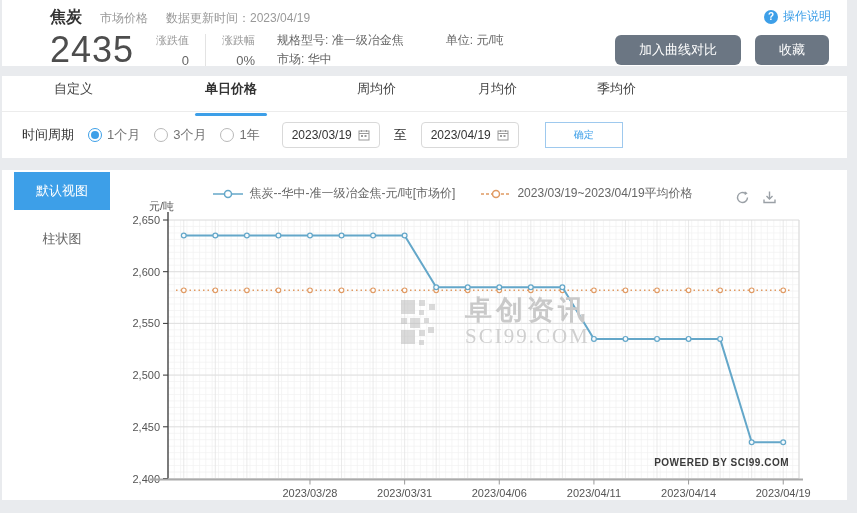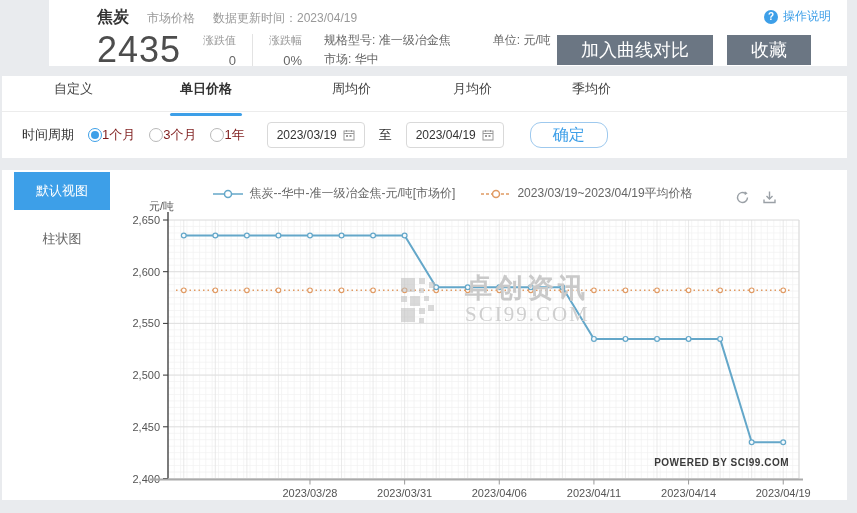--- a/index.html
+++ b/index.html
@@ -2,79 +2,79 @@
 <html><head>
 <meta charset="utf-8">
 <style>
   * { margin:0; padding:0; box-sizing:border-box; }
   html,body { width:857px; height:513px; overflow:hidden; }
   body { background:#e9ebee; font-family:"Liberation Sans","DejaVu Sans",sans-serif; color:#333; }
   .page { width:845px; height:500px; margin-left:2px; display:flex; flex-direction:column; }
   .card { background:#fff; }
 
   
-  .header { height:66px; padding:7px 30px 0 48px; position:relative;margin-left:47px; }
+  .header { height:66px; padding:7px 12px 0 48px; position:relative; }
   .hrow1 { display:flex; align-items:baseline; }
   .product { font-size:16px; font-weight:bold; color:#333; }
   .hmeta { font-size:12px; color:#999; margin-left:18px; }
   .help-link { position:absolute; right:16px; top:8px; display:flex; align-items:center; gap:5px;
                color:#3d9fe8; font-size:12px; cursor:pointer; }
   .qmark { width:14px; height:14px; border-radius:50%; background:#3d9fe8; color:#fff; font-size:10px;
            display:inline-flex; align-items:center; justify-content:center; font-weight:bold; }
   .hrow2 { display:flex; align-items:center; margin-top:2px; }
   .price { font-size:36px; color:#4d4d4d; letter-spacing:1px; line-height:40px; }
   .chg { text-align:right; margin-left:22px; }
   .chg .lab { font-size:11px; color:#999; }
   .chg .val { font-size:13px; color:#666; margin-top:5px; }
   .vdiv { width:1px; height:32px; background:#e3e3e3; margin:0 16px; }
   .spec { margin-left:22px; font-size:12px; color:#666; line-height:19px; display:grid;
           grid-template-columns:auto auto; column-gap:42px; }
   .hbtns { margin-left:auto; display:flex; gap:14px; margin-right:6px; }
-  .gbtn { background:#6b7683; color:#fff; border:none; border-radius:0; font-size:18px;
+  .gbtn { background:#6b7683; color:#fff; border:none; border-radius:6px; font-size:13px;
           height:30px; padding:0 24px; cursor:pointer; font-family:inherit; }
 
   .gap10 { height:10px; } .gap12 { height:12px; }
 
   
   .tabs { height:36px; display:flex; align-items:center; border-bottom:1px solid #ececec; font-size:13px; }
   .tab { color:#444; cursor:pointer; position:relative; height:44px; line-height:34px; padding:0 4px; }
-  .tab.t1{margin-left:48px;} .tab.t2{margin-left:79px;} .tab.t3{margin-left:92px;}
+  .tab.t1{margin-left:48px;} .tab.t2{margin-left:104px;} .tab.t3{margin-left:92px;}
   .tab.t4{margin-left:74px;} .tab.t5{margin-left:72px;}
   .tab.active { color:#333; font-weight:bold; }
   .tab.active::after { content:""; position:absolute; left:50%; transform:translateX(-50%);
           bottom:0; width:72px; height:3px; border-radius:2px; background:#3d9fe8; }
   .filter { height:46px; display:flex; align-items:center; padding-left:20px; font-size:13px; }
   .flabel { color:#333; margin-right:14px; }
-  .radio-item { display:flex; align-items:center; margin-right:14px; cursor:pointer; color:#7f1d1d; }
+  .radio-item { display:flex; align-items:center; gap:5px; margin-right:14px; cursor:pointer; color:#737373; }
   .radio { width:14px; height:14px; border-radius:50%; border:1px solid #b9b9b9; background:#fff;
            display:inline-flex; align-items:center; justify-content:center; }
   .radio.checked { border-color:#3d9fe8; }
   .radio.checked::after { content:""; width:8px; height:8px; border-radius:50%; background:#3d9fe8; }
   .datebox { width:98px; height:26px; border:1px solid #d9d9d9; border-radius:4px; display:flex;
              align-items:center; justify-content:center; gap:6px; font-size:12px; color:#333;
              background:#fff; cursor:pointer; }
   .to-sep { margin:0 14px; color:#333; }
-  .confirm { width:78px; height:26px; margin-left:26px; border:1px solid #9ec9ee; border-radius:11px;
-             background:#fff; color:#3d9fe8; font-size:16px; cursor:pointer; font-family:inherit; }
+  .confirm { width:78px; height:26px; margin-left:26px; border:1px solid #9ec9ee; border-radius:0;
+             background:#fff; color:#3d9fe8; font-size:10px; cursor:pointer; font-family:inherit; }
 
   
   .main { height:330px; display:flex; }
   .sidebar { width:127px; flex:0 0 127px; padding-top:2px; }
   .side-item { width:96px; margin-left:12px; height:38px; display:flex; align-items:center;
                justify-content:center; font-size:13px; color:#666; cursor:pointer; }
   .side-item.active { background:#3d9fe8; color:#fff; }
   .side-item + .side-item { margin-top:10px; }
   .chart-area { position:relative; flex:1; }
   .legend-row { display:flex; justify-content:center; gap:26px; margin-top:15px; padding-right:70px; }
   .legend-item { display:flex; align-items:center; gap:6px; font-size:12px; color:#666; cursor:pointer; }
   .chart-icons { position:absolute; top:20px; right:70px; display:flex; gap:12px; color:#9aa0a6; }
   .cicon { cursor:pointer; }
   #chart-svg { position:absolute; left:0; top:30px; }
   #chart-svg text.tick { font-size:11px; fill:#555; font-family:"Liberation Sans",sans-serif; }
-  .watermark { position:absolute; left:272px; top:104px; display:flex; gap:12px; align-items:center;
+  .watermark { position:absolute; left:272px; top:126px; display:flex; gap:12px; align-items:center;
                pointer-events:none; }
   .wm-text .l1 { font-size:27px; font-weight:bold; color:#c9c9c9; letter-spacing:4px; line-height:28px; }
   .wm-text .l2 { font-size:21px; color:#cfcfcf; font-family:"Liberation Serif",serif; letter-spacing:2px; }
   .powered { position:absolute; right:58px; bottom:32px; font-size:10px; font-weight:bold;
              color:#3a3a3a; letter-spacing:.5px; }
 </style>
 </head>
 <body>
 
 <div class="page">

